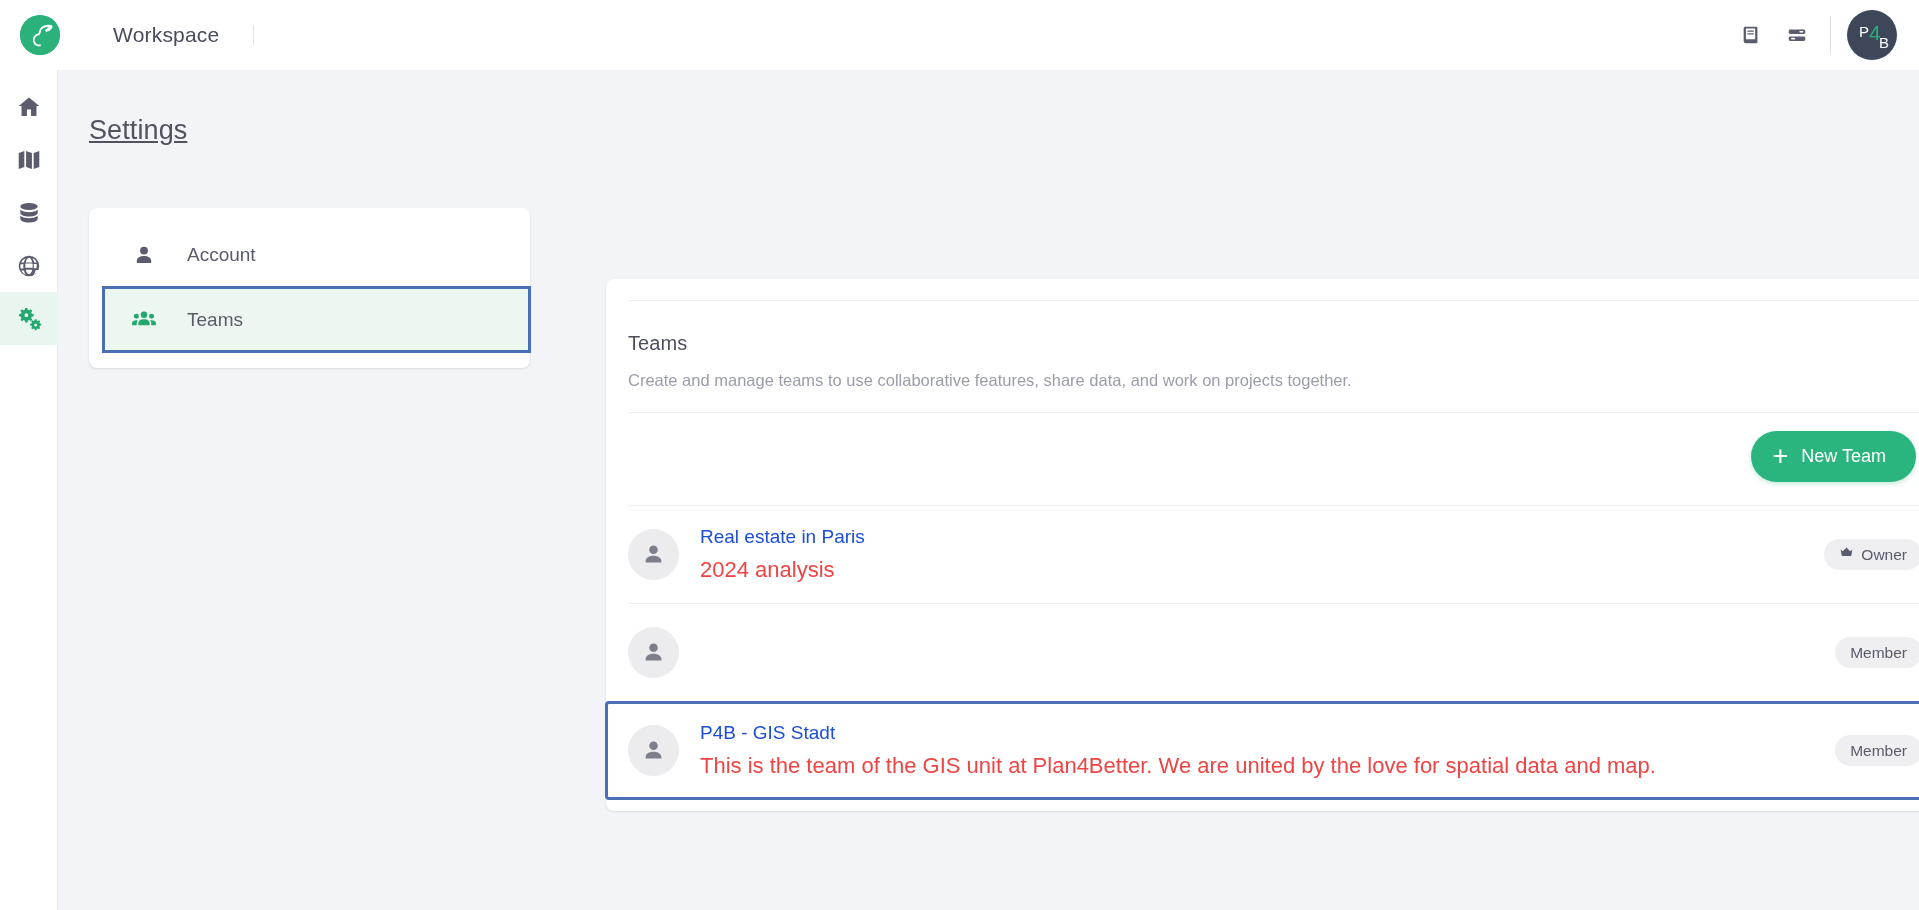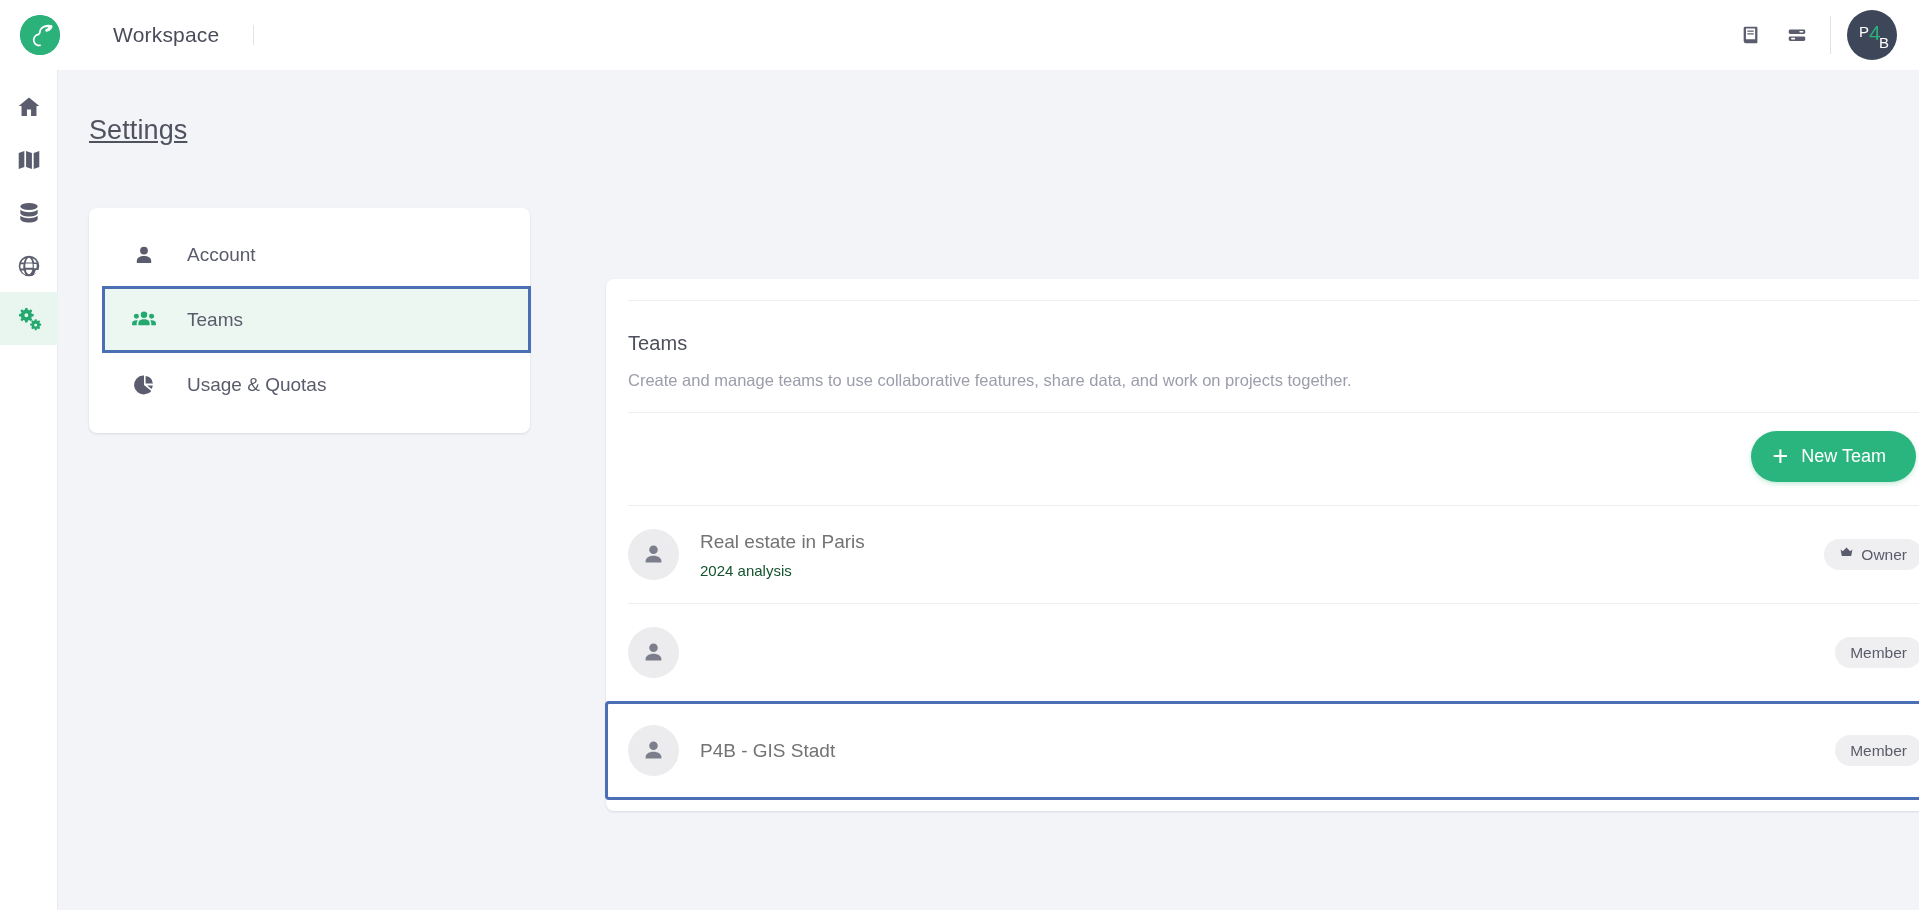--- a/index.html
+++ b/index.html
@@ -233,22 +233,22 @@
   .team-avatar {
     width: 51px; height: 51px;
     border-radius: 50%;
     background: #ececee;
     display: flex; align-items: center; justify-content: center;
     color: #7c7e8c;
     flex: 0 0 auto;
     margin-right: 21px;
   }
   .team-text { display: flex; flex-direction: column; gap: 9px; }
-  .team-name { font-size: 19px; color: #737373; }
-  .team-desc { font-size: 15px; color: #14532d; }
+  .team-name { font-size: 19px; color: #1d4ed8; }
+  .team-desc { font-size: 22px; color: #ef4444; }
   .role-badge {
     margin-left: auto;
     background: #efeff1;
     color: #5a5c6b;
     border-radius: 16px;
     height: 31px;
     padding: 0 15px;
     display: flex; align-items: center; gap: 7px;
     font-size: 15.5px;
   }
@@ -346,29 +346,20 @@
           <circle cx="5" cy="8.6" r="2.3"></circle>
           <circle cx="19" cy="8.6" r="2.3"></circle>
           <path d="M12 11.4c-2.9 0-5.2 1.5-5.2 3.4v2h10.4v-2c0-1.9-2.3-3.4-5.2-3.4z"></path>
           <path d="M5 12.2c-2.2 0-4 1.1-4 2.5v2.1h4.3v-2c0-.9.4-1.8 1.1-2.4-.4-.1-.9-.2-1.4-.2zM19 12.2c-.5 0-1 .1-1.4.2.7.6 1.1 1.5 1.1 2.4v2H23v-2.1c0-1.4-1.8-2.5-4-2.5z"></path>
         </svg>
       </span>
       <span>Teams</span>
     </div>
 
 
-    <div class="menu-item">
-      <span class="mi-icon">
-        <svg width="24" height="24" viewBox="0 0 24 24" fill="currentColor">
-          <path d="M11.2 2.6a9.4 9.4 0 101.6 18.7 9.4 9.4 0 006.6-3.4l-7.4-6V2.6h-.8z"></path>
-          <path d="M13.6 3v7.4h7.3A8.5 8.5 0 0013.6 3zM20.8 12.4h-5.6l4.3 3.5c.8-1 1.2-2.2 1.3-3.5z"></path>
-        </svg>
-      </span>
-      <span>Usage &amp; Quotas</span>
-    </div>
 
 
   </div>
 
   <div class="teams-panel">
     <div class="panel-topline"></div>
 
     <div class="panel-head">
       <h2>Teams</h2>
       <p>Create and manage teams to use collaborative features, share data, and work on projects together.</p>
@@ -424,20 +415,21 @@
 
     <div class="team-row highlighted">
       <div class="team-avatar">
         <svg width="27" height="27" viewBox="0 0 24 24" fill="currentColor">
           <circle cx="12" cy="7.8" r="3.8"></circle>
           <path d="M12 13.2c-3.9 0-7 2-7 4.6V19h14v-1.2c0-2.6-3.1-4.6-7-4.6z"></path>
         </svg>
       </div>
       <div class="team-text">
         <div class="team-name">P4B - GIS Stadt</div>
+        <div class="team-desc">This is the team of the GIS unit at Plan4Better. We are united by the love for spatial data and map.</div>
       </div>
       <div class="role-badge">
         <span>Member</span>
       </div>
     </div>
 
   </div>
 </div>
 
 </body></html>

